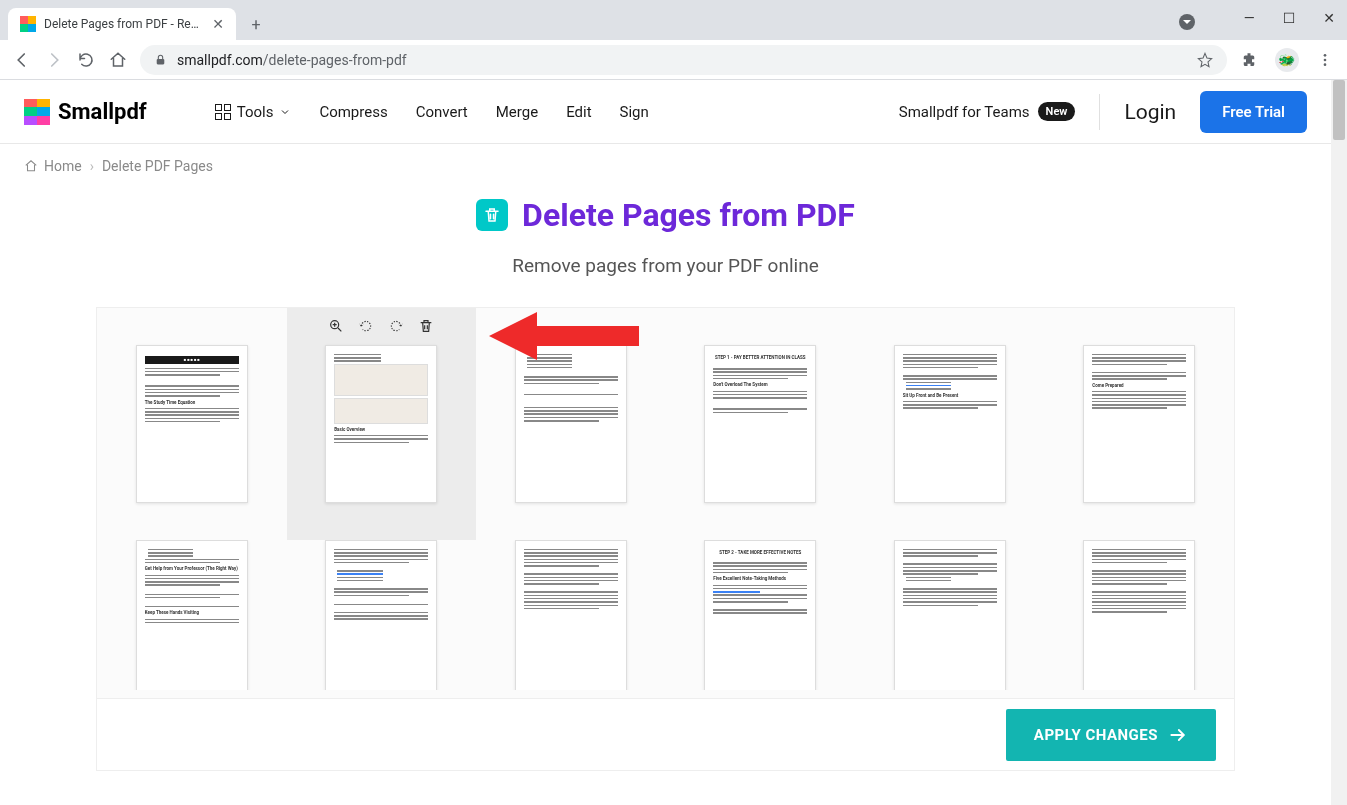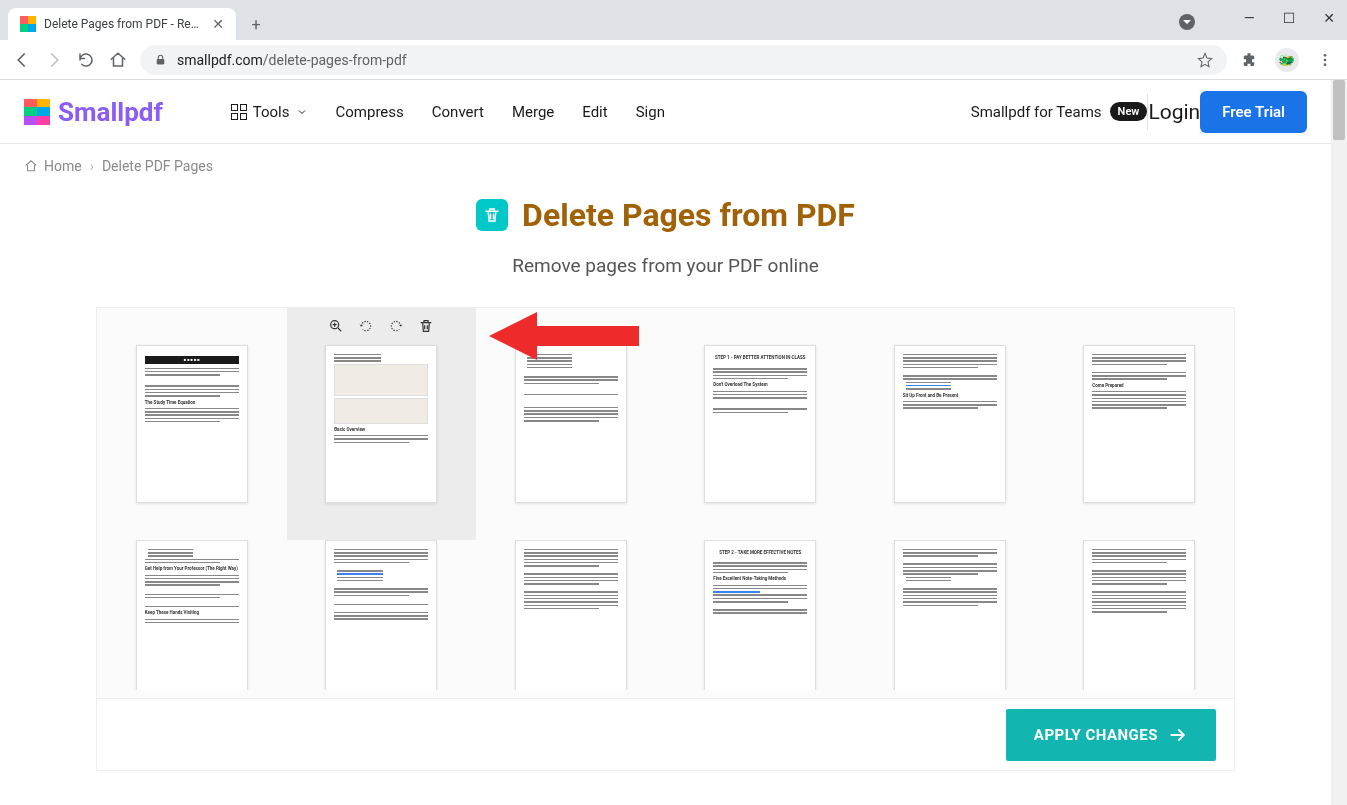--- a/index.html
+++ b/index.html
@@ -34,41 +34,41 @@
 
 
 .page { background: #fff; height: calc(805px - 80px); position: relative; display:flex; }
 .page-scroll { flex:1; overflow:hidden; position:relative; }
 .page-vscroll { width:16px; background:#f1f1f1; position:relative; }
 .page-vscroll .thumb { position:absolute; top:0; left:2px; right:2px; height:60px; background:#c1c1c1; border-radius:2px; }
 .page-vscroll .arrow { position:absolute; left:0; right:0; display:flex; justify-content:center; font-size:10px; color:#666; }
 .page-vscroll .arrow.top{ top:2px; }
 
 .sp-header { height: 64px; border-bottom: 1px solid #e8e8e8; display: flex; align-items: center; padding: 0 24px; gap: 28px; }
-.sp-logo { display: flex; align-items: center; gap: 8px; font-weight: 700; font-size: 26px; color: #8b5cf6; }
+.sp-logo { display: flex; align-items: center; gap: 8px; font-weight: 700; font-size: 22px; color: #000000; }
 .sp-logo-mark { width: 26px; height: 26px; display: grid; grid-template-columns: 1fr 1fr; grid-template-rows: 1fr 1fr 1fr; }
 .sp-nav { display: flex; align-items: center; gap: 28px; margin-left: 40px; }
 .sp-nav-item { font-size: 15px; color: #1a1a1a; display:flex; align-items:center; gap:6px; }
 .tools-grid { display:grid; grid-template-columns:1fr 1fr; grid-template-rows:1fr 1fr; width:16px; height:16px; gap:2px; }
 .tools-grid div{ border:1.5px solid #1a1a1a; }
-.sp-right { margin-left: auto; display: flex; align-items: center; }
+.sp-right { margin-left: auto; display: flex; align-items: center; gap: 24px; }
 .teams-link { font-size: 15px; color: #1a1a1a; display:flex; align-items:center; gap:8px; }
 .new-badge { background:#1a1a1a; color:#fff; font-size:11px; font-weight:600; padding:3px 8px; border-radius:10px; }
 .divider { width:1px; height:36px; background:#e0e0e0; }
 .login-link { font-size:21px; color:#1a1a1a; }
 .trial-btn { background:#1b73e8; color:#fff; border:none; padding:12px 22px; border-radius:6px; font-size:15px; font-weight:600; }
 
 .breadcrumb { display:flex; align-items:center; gap:8px; padding:14px 24px; font-size:14px; color:#8a8a8a; }
 .breadcrumb .home { display:flex; align-items:center; gap:6px; }
 .bc-chevron { color:#bbb; }
 
 .page-title-wrap { text-align:center; margin-top:8px; }
 .page-title { display:flex; align-items:center; justify-content:center; gap:14px; }
 .title-icon { width:32px; height:32px; background:#00c8c8; border-radius:6px; display:flex; align-items:center; justify-content:center; color:#fff; }
-.page-title h1 { font-size:32px; font-weight:700; color:#a16207;text-align:right; }
+.page-title h1 { font-size:32px; font-weight:700; color:#6d28d9;text-align:right; }
 .page-subtitle { font-size:19px; color:#555; margin-top:20px; }
 
 .doc-area { margin:30px 96px 0 96px; background:#fbfbfb; border:1px solid #eee; position:relative; padding-bottom:80px; }
 .thumb-grid { display:grid; grid-template-columns:repeat(6, 1fr); gap:0; padding:0; }
 .thumb-cell { height:232px; display:flex; align-items:center; justify-content:center; position:relative; }
 .thumb-cell.hovered { background:#ececec; }
 .thumb-toolbar { position:absolute; top:8px; left:50%; transform:translateX(-50%); display:flex; gap:10px; }
 .thumb-toolbar .tbtn { width:20px; height:20px; display:flex; align-items:center; justify-content:center; color:#333; }
 .page-thumb { width:112px; height:158px; background:#fff; border:1px solid #ddd; box-shadow:0 1px 3px rgba(0,0,0,0.1); padding:6px 8px; font-size:3px; color:#333; overflow:hidden; line-height:1.4; }
 .page-thumb .band { background:#1a1a1a; color:#fff; text-align:center; font-size:4px; font-weight:700; padding:1px 0; margin:4px 0; }

